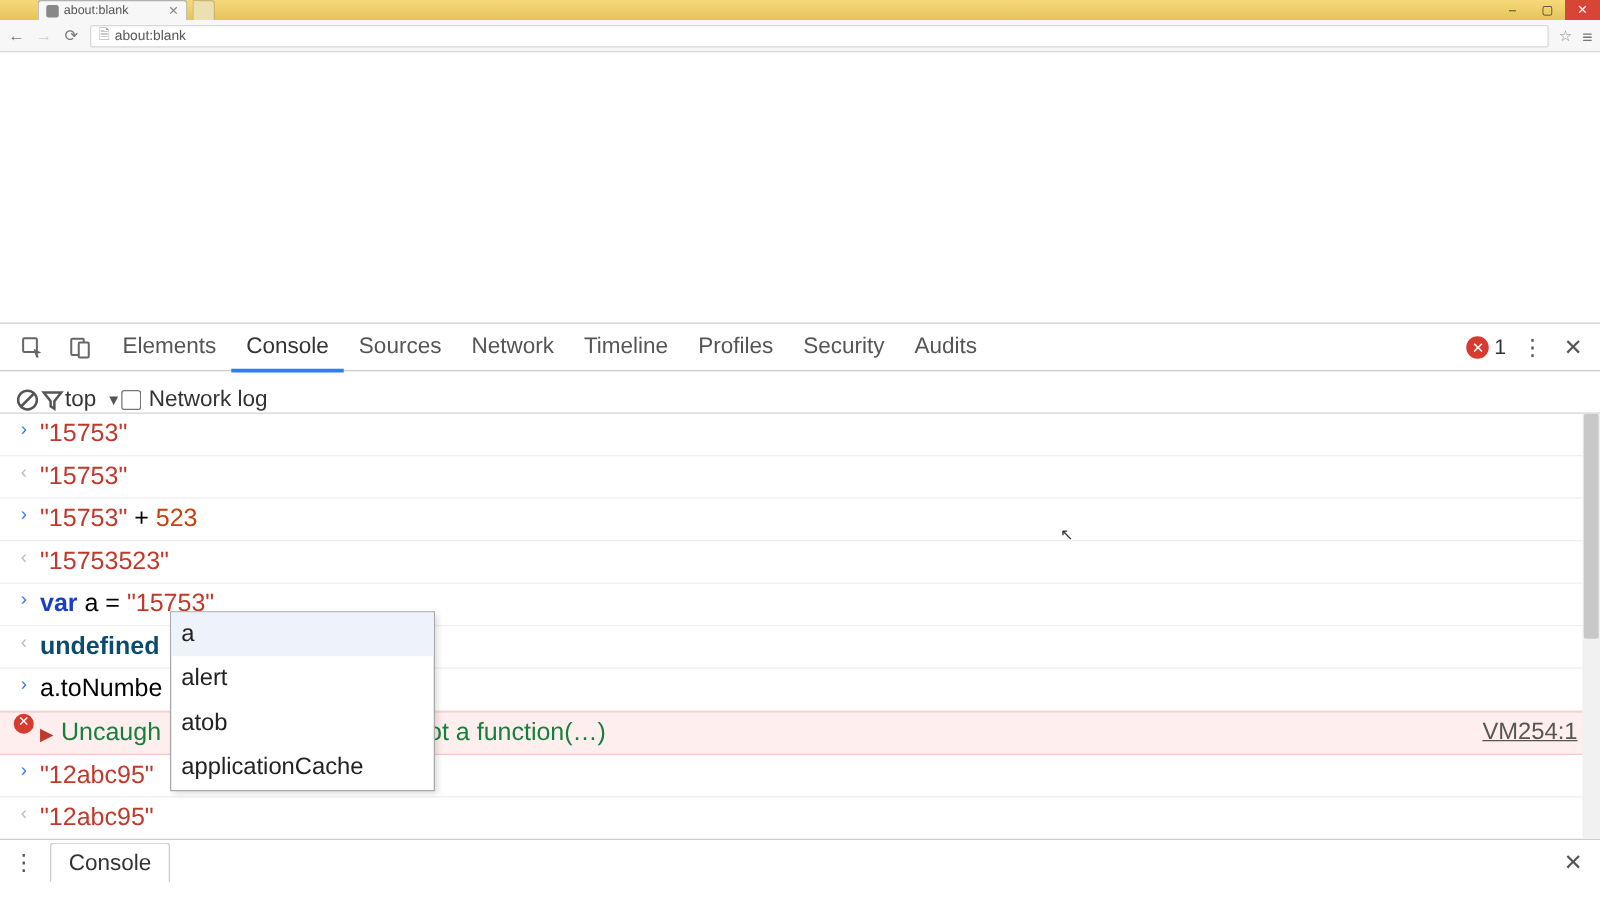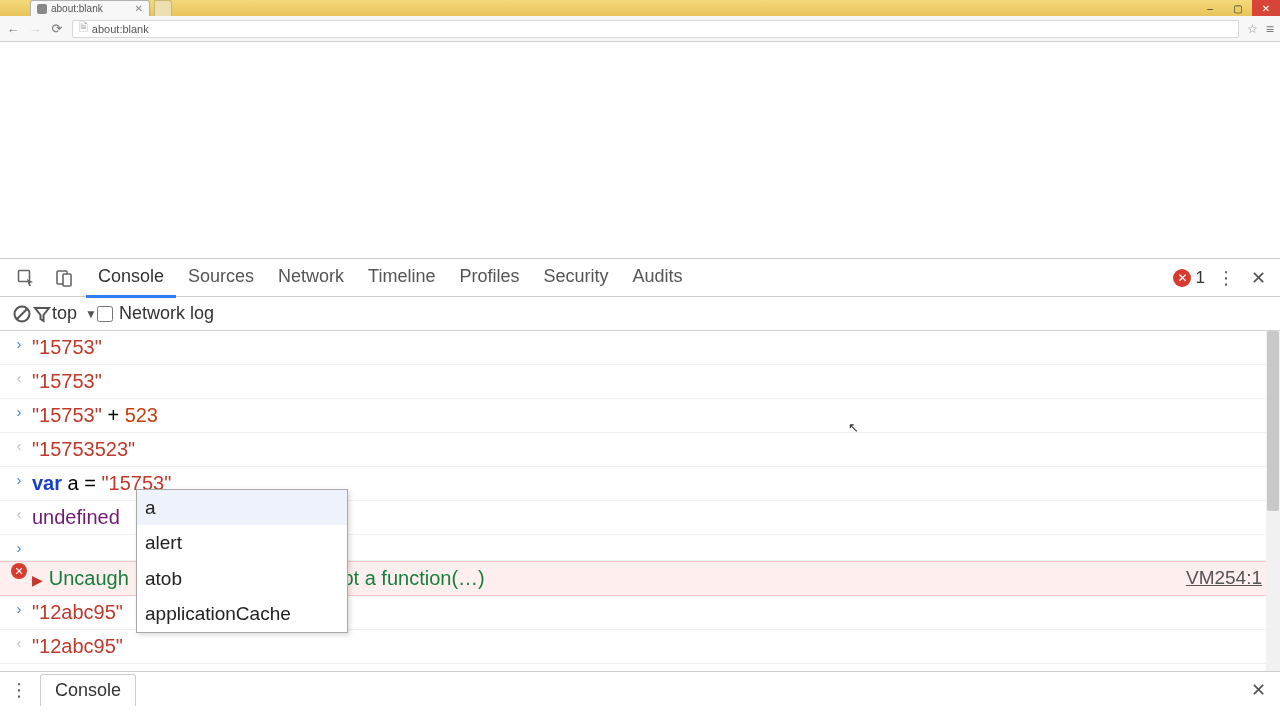--- a/index.html
+++ b/index.html
@@ -29,42 +29,42 @@
 .dt-iconbtn { width: 32px; height: 32px; display: flex; align-items: center; justify-content: center; border: 1px solid transparent; border-radius: 3px; margin-right: 6px; }
 .dt-iconbtn svg { stroke: #666; fill: none; stroke-width: 1.6; }
 .dt-tab { padding: 8px 12px; cursor: pointer; }
 .dt-tab.active { color: #333; border-bottom: 3px solid #2f7df6; }
 .dt-right { margin-left: auto; display: flex; align-items: center; gap: 12px; }
 .err-badge { display: flex; align-items: center; gap: 4px; font-size: 17px; color: #333; }
 .err-circle { width: 18px; height: 18px; border-radius: 50%; background: #d73a2e; color: #fff; font-size: 12px; display: flex; align-items: center; justify-content: center; }
 .kebab { font-size: 18px; color: #555; }
 .xclose { font-size: 18px; color: #555; padding: 0 4px; }
 
-.dt-toolbar { height: 34px; display: flex; align-items: center; border-bottom: 1px solid #d4d4d4; padding: 0 12px; font-size: 18px; }
+.dt-toolbar { height: 34px; display: flex; align-items: flex-end; border-bottom: 1px solid #d4d4d4; padding: 0 12px; font-size: 18px; }
 .tb-icon { width: 20px; height: 20px; }
 .tb-icon svg { stroke: #555; fill: none; stroke-width: 2; }
 .ctx-sel { display: flex; align-items: center; gap: 8px; color: #333; font-size: 18px; }
 .ctx-sel .caret { font-size: 12px; color: #555; }
 .preserve { display: flex; align-items: center; gap: 6px; font-size: 18px; color: #333; }
 .preserve input { width: 16px; height: 16px; }
 
 
 .console-body { font-family: Consolas, Menlo, monospace; font-size: 20px; line-height: 1.55; position: relative; height: 340px; overflow: hidden; }
 .crow { display: flex; align-items: flex-start; padding: 1px 10px 1px 6px; border-bottom: 1px solid #f0f0f0; }
 .crow.err { background: #ffeeee; border-top: 1px solid #f7c6c6; border-bottom: 1px solid #f7c6c6; }
 .gut { width: 26px; flex-shrink: 0; display: flex; align-items: center; justify-content: center; font-size: 15px; }
 .gut.in { color: #367cf1; }
 .gut.out { color: #bbb; }
 .erricon-c { width: 16px; height: 16px; border-radius: 50%; background: #d73a2e; color: #fff; font-size: 11px; display: flex; align-items: center; justify-content: center; }
 .cbody { flex: 1; white-space: pre; }
 .errarrow { color: #c0392b; margin-right: 6px; font-size: 14px; }
 .s-str { color: #c0392b; }
 .s-num { color: #c2410c; }
 .s-kw  { color: #1a3fc7; font-weight: bold; }
-.s-undef { color: #701a75; }
+.s-undef { color: #0c4a6e; font-weight: bold; }
 .s-err { color: #15803d; }
 .srclink { margin-left: auto; color: #555; text-decoration: underline; font-size: 19px; padding-right: 8px; }
 
 
 .ac-popup { position: absolute; left: 136px; top: 158px; width: 212px; background: #fff; border: 1px solid #a8a8a8; box-shadow: 2px 2px 5px rgba(0,0,0,0.15); font-family: Consolas, Menlo, monospace; font-size: 19px; }
 .ac-item { padding: 3px 8px; color: #222; }
 .ac-item.sel { background: #eef3fb; }
 
 
 .vscroll { position: absolute; right: 0; top: 0; bottom: 0; width: 14px; background: #f1f1f1; }
@@ -118,20 +118,21 @@
           <path d="M11 11 L17 14 L14 15 L15 18 L13 18 L12 15 Z" fill="#666" stroke="none"></path>
         </svg>
     </div>
     <div class="dt-iconbtn">
       <svg width="20" height="20" viewBox="0 0 20 20">
           <rect x="3" y="3" width="10" height="13" rx="1"></rect>
           <rect x="9" y="6" width="8" height="12" rx="1" fill="#fff"></rect>
         </svg>
     </div>
     <div id="dt-tabs-host" style="display: flex;">
+        <div class="dt-tab">Elements</div>
         <div class="dt-tab active">Console</div>
         <div class="dt-tab">Sources</div>
         <div class="dt-tab">Network</div>
         <div class="dt-tab">Timeline</div>
         <div class="dt-tab">Profiles</div>
         <div class="dt-tab">Security</div>
         <div class="dt-tab">Audits</div>
       </div>
     <div class="dt-right">
       <div class="err-badge">
@@ -189,20 +190,21 @@
       <div class="crow">
         <div class="gut in">›</div>
         <div class="cbody"><span class="s-kw">var</span><span> a = </span><span class="s-str">"15753"</span></div>
       </div>
       <div class="crow">
         <div class="gut out">‹</div>
         <div class="cbody"><span class="s-undef">undefined</span></div>
       </div>
       <div class="crow">
         <div class="gut in">›</div>
+        <div class="cbody"><span>a.toNumbe</span></div>
       </div>
       <div class="crow err">
         <div class="gut">
           <div class="erricon-c">✕</div>
         </div>
         <div class="cbody"><span class="errarrow">▶</span><span class="s-err">Uncaugh</span><span style="display: inline-block; width: 148px;"></span><span class="s-err">ber is not a function(…)</span></div>
         <span class="srclink">VM254:1</span>
       </div>
       <div class="crow">
         <div class="gut in">›</div>

